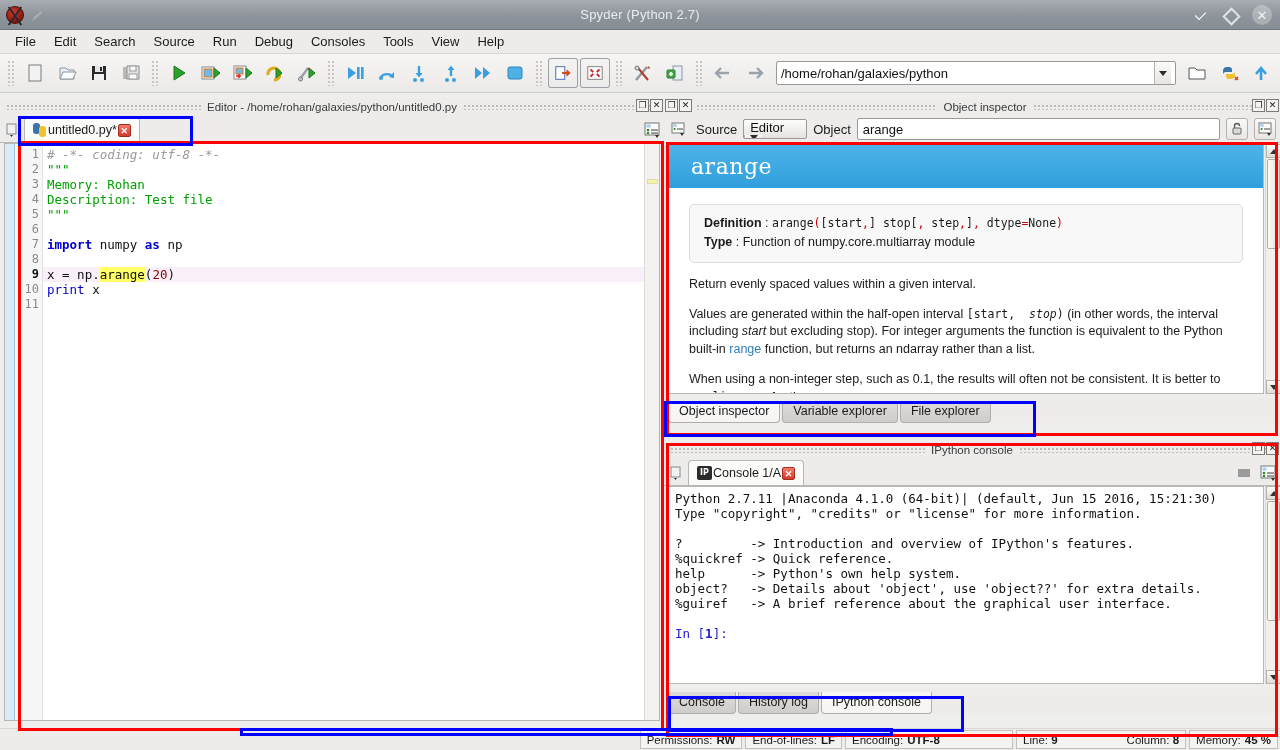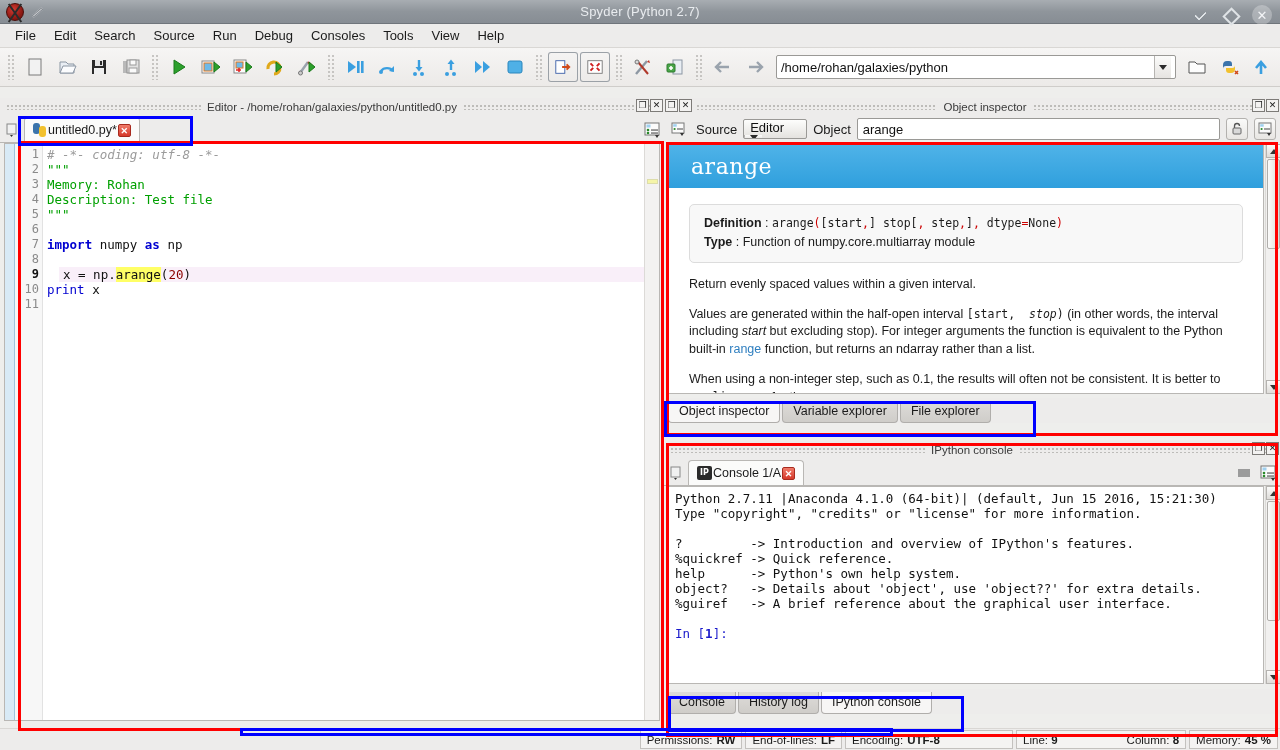--- a/index.html
+++ b/index.html
@@ -8,21 +8,21 @@
     width: 1280px; height: 750px;
     overflow: hidden;
     font-family: "Liberation Sans", sans-serif;
     font-size: 12px;
     background: #eeeeec;
   }
   #app { position: relative; width: 1280px; height: 750px; }
 
   
   .titlebar {
-    height: 24px;
+    height: 30px;
     background: linear-gradient(180deg, #a8adb2 0%, #8f959b 50%, #878d94 100%);
     display: flex; align-items: center;
     position: relative;
     border-bottom: 1px solid #6f757b;
   }
   .titlebar .tb-icons { display: flex; align-items: center; padding-left: 6px; gap: 6px; }
   .spyder-logo {
     width: 18px; height: 18px; border-radius: 50%;
     background: radial-gradient(circle at 40% 35%, #d43b33 0%, #8f1a14 60%, #5e0f0b 100%);
     border: 1px solid #4a0c08;
@@ -168,21 +168,21 @@
     font-family: "DejaVu Sans Mono", monospace; font-size: 12px; color: #8a8a8a;
     text-align: right; padding-top: 3px; padding-right: 3px; user-select: none;
   }
   .gutter .ln { height: 15px; line-height: 15px; }
   .gutter .ln.cur { color: #111; font-weight: bold; }
   .code {
     flex: 1; font-family: "DejaVu Sans Mono", monospace; font-size: 12.5px;
     padding-top: 3px; color: #111; position: relative; overflow: hidden;
   }
   .code .cl { height: 15px; line-height: 15px; white-space: pre; padding-left: 4px; }
-  .code .cl.cur { background: #f9eff9; margin-left: 16px; }
+  .code .cl.cur { background: #f9eff9; }
   .c-comment { color: #9b9b9b; font-style: italic; }
   .c-str { color: #00a000; }
   .c-kw  { color: #0000d0; font-weight: bold; }
   .c-bi  { color: #0000d0; }
   .c-num { color: #8b0000; }
   .c-hl  { background: #ffff66; }
   .edit-scroll-col {
     width: 15px; background: #f3f2f1; border-left: 1px solid #dcdad7; position: relative;
   }
   .edit-scroll-col .mark {

